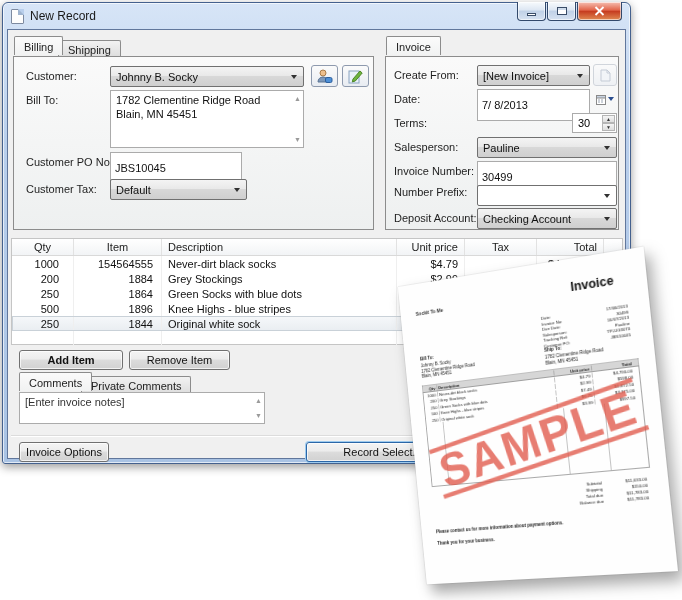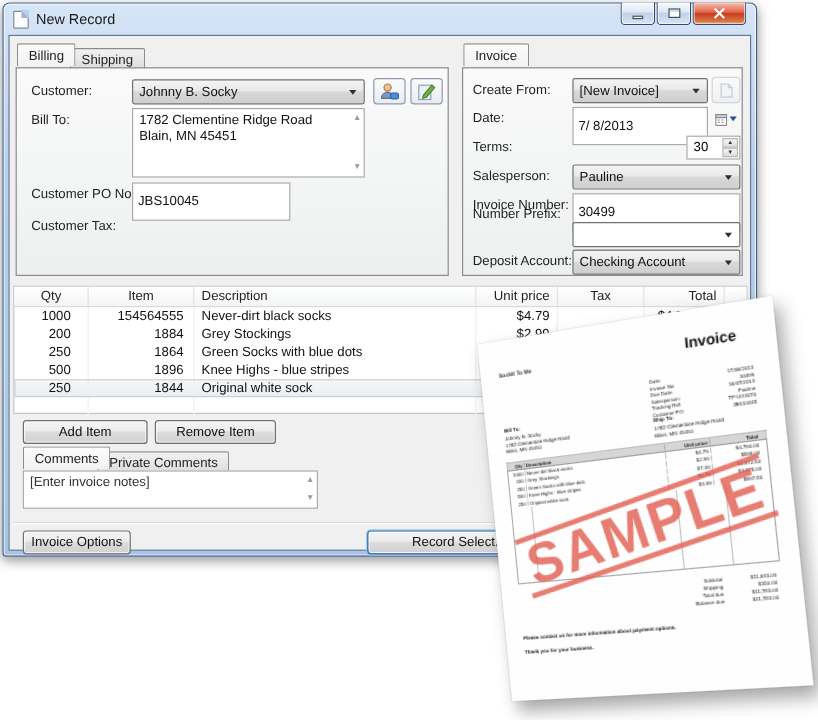--- a/index.html
+++ b/index.html
@@ -164,20 +164,24 @@
         <span class="lbl" style="left:12px;top:37px;">Bill To:</span>
         <div class="areabox" style="left:96px;top:33px;width:194px;height:58px;">
           <div>1782 Clementine Ridge Road</div>
           <div>Blain, MN 45451</div>
           <span class="sarr" style="top:4px;">▲</span>
           <span class="sarr" style="bottom:4px;">▼</span>
         </div>
         <span class="lbl" style="left:12px;top:99px;">Customer PO No:</span>
         <input class="tbox" style="left: 96px; top: 95px; width: 132px;" value="JBS10045">
         <span class="lbl" style="left:12px;top:126px;">Customer Tax:</span>
+        <div class="combo" style="left:96px;top:122px;width:137px;">
+          <span>Default</span>
+          <span class="arr"></span>
+        </div>
       </div>
 
       <div class="tab active" style="left:378px;top:8px;">Invoice</div>
       <div class="panel" style="left:377px;top:26px;width:234px;height:174px;">
         <span class="lbl" style="left:8px;top:12px;">Create From:</span>
         <div class="combo" style="left:91px;top:8px;width:113px;">
           <span>[New Invoice]</span>
           <span class="arr"></span>
         </div>
         <div class="iconbtn disabled" style="left:207px;top:7px;width:24px;">
@@ -204,21 +208,21 @@
             <span>▼</span>
           </span>
         </div>
         <span class="lbl" style="left:8px;top:84px;">Salesperson:</span>
         <div class="combo" style="left:91px;top:80px;width:140px;">
           <span>Pauline</span>
           <span class="arr"></span>
         </div>
         <span class="lbl" style="left:8px;top:108px;">Invoice Number:</span>
         <input class="tbox" style="left: 91px; top: 104px; width: 140px;" value="30499">
-        <span class="lbl" style="left:8px;top:116px;">Number Prefix:</span>
+        <span class="lbl" style="left:8px;top:129px;">Number Prefix:</span>
         <div class="combo" style="left:91px;top:128px;width:140px;background:#fff;">
           <span></span>
           <span class="arr"></span>
         </div>
         <span class="lbl" style="left:8px;top:155px;">Deposit Account:</span>
         <div class="combo" style="left:91px;top:151px;width:140px;">
           <span>Checking Account</span>
           <span class="arr"></span>
         </div>
       </div>
@@ -324,21 +328,21 @@
           <span class="c qty"></span>
             <span class="c item"></span>
             <span class="c desc"></span>
           <span class="c unit"></span>
             <span class="c tax"></span>
             <span class="c total"></span>
             <span class="c del"></span>
         </div>
       </div>
 
-      <div class="btn" style="left:11px;top:320px;width:104px;">Add Item</div>
+      <div class="btn" style="left:11px;top:320px;width:104px;font-weight:bold;">Add Item</div>
       <div class="btn" style="left:121px;top:320px;width:101px;">Remove Item</div>
 
       <div class="tab active" style="left:11px;top:344px;">Comments</div>
       <div class="tab" style="left:73px;top:346px;text-align:right;">Private Comments</div>
       <div class="areabox" style="left:11px;top:362px;width:246px;height:32px;z-index:2;color:#333;">
         <div>[Enter invoice notes]</div>
         <span class="sarr" style="top:4px;">▲</span>
         <span class="sarr" style="bottom:4px;">▼</span>
       </div>
 

